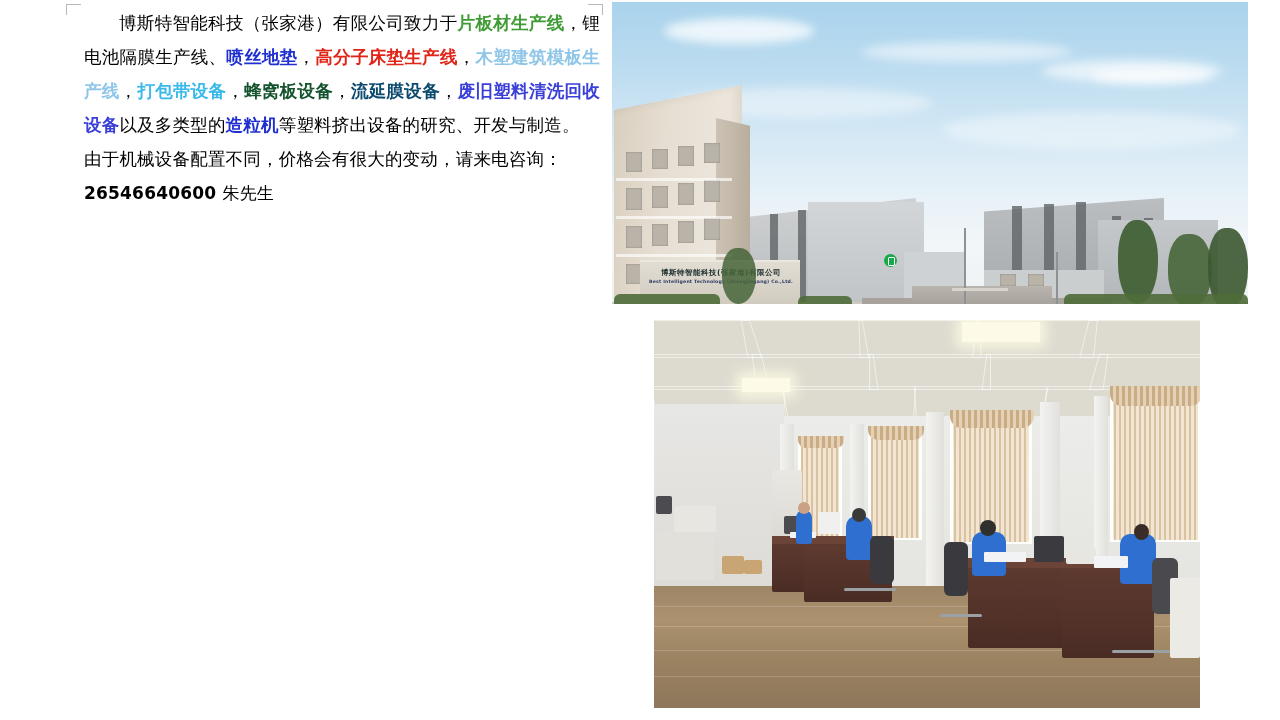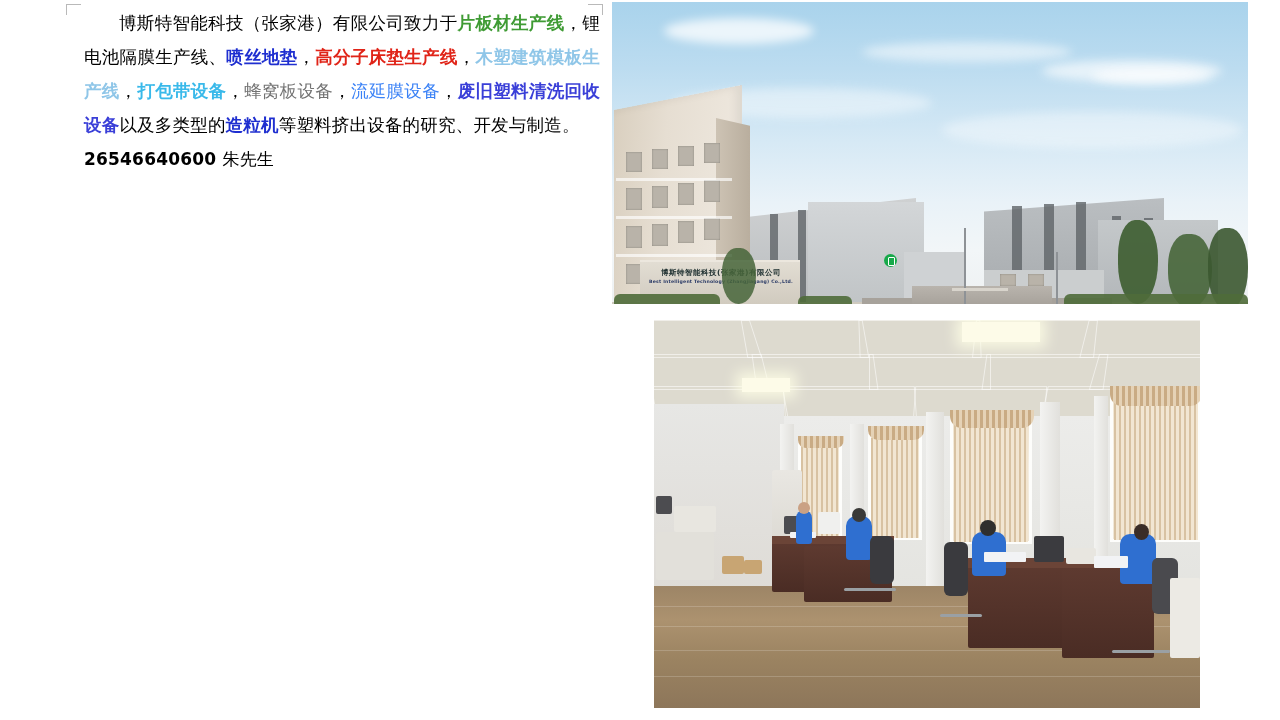--- a/index.html
+++ b/index.html
@@ -27,22 +27,22 @@
   .para.p3{color:#000000;font-weight:normal;text-indent:2em;}
   .tail{color:#000000;font-weight:normal;text-indent:0;}
   .phone{color:#000000;font-weight:bold;font-family:"DejaVu Sans","Liberation Sans",sans-serif;font-size:17px;}
   .phone .name{font-family:"DejaVu Serif","Liberation Serif",serif;font-weight:normal;margin-top:8px;}
 
   .c-green{color:#3f9b34;font-weight:bold;}
   .c-blue{color:#1f2fd0;font-weight:bold;}
   .c-red{color:#e02418;font-weight:bold;}
   .c-ltblue{color:#8fc6e8;font-weight:bold;}
   .c-cyan{color:#39b9ea;font-weight:bold;}
-  .c-gray{color:#737373;font-weight:normal;}
-  .c-magenta{color:#3b82f6;font-weight:normal;}
+  .c-gray{color:#14532d;font-weight:bold;}
+  .c-magenta{color:#0c4a6e;font-weight:bold;}
   .c-indigo{color:#3a3fd8;font-weight:bold;}
 
   
   .photo{position:absolute;overflow:hidden;}
   #photo-factory{left:612px;top:2px;width:636px;height:302px;}
   #photo-office{left:654px;top:320px;width:546px;height:388px;}
 
   
   .sky{position:absolute;inset:0;background:linear-gradient(180deg,#a9d3ec 0%,#bcdcf0 22%,#d6e9f5 46%,#e9f2f8 66%,#f2f6f8 82%,#eef1f2 100%);}
   .cloud{position:absolute;background:rgba(255,255,255,.75);border-radius:50%;filter:blur(5px);}
@@ -135,20 +135,21 @@
   <div class="corner tr"></div>
 
   <div class="textcol">
 
 
 
     <p class="para p3">
       <span>博斯特智能科技（张家港）有限公司致力于</span><span class="c-green">片板材生产线</span><span>，锂电池隔膜生产线、</span><span class="c-blue">喷丝地垫</span><span>，</span><span class="c-red">高分子床垫生产线</span><span>，</span><span class="c-ltblue">木塑建筑模板生产线</span><span>，</span><span class="c-cyan">打包带设备</span><span>，</span><span class="c-gray">蜂窝板设备</span><span>，</span><span class="c-magenta">流延膜设备</span><span>，</span><span class="c-indigo">废旧塑料清洗回收设备</span><span>以及多类型的</span><span class="c-blue">造粒机</span><span>等塑料挤出设备的研究、开发与制造。</span>
     </p>
 
+    <p class="para tail">由于机械设备配置不同，价格会有很大的变动，请来电咨询：</p>
 
     <p class="para tail phone">
       <span>26546640600</span>
       <span class="name">朱先生</span>
     </p>
   </div>
 
   <div class="photo" id="photo-factory">
     <div class="sky"></div>
     <div class="cloud cl1"></div>

